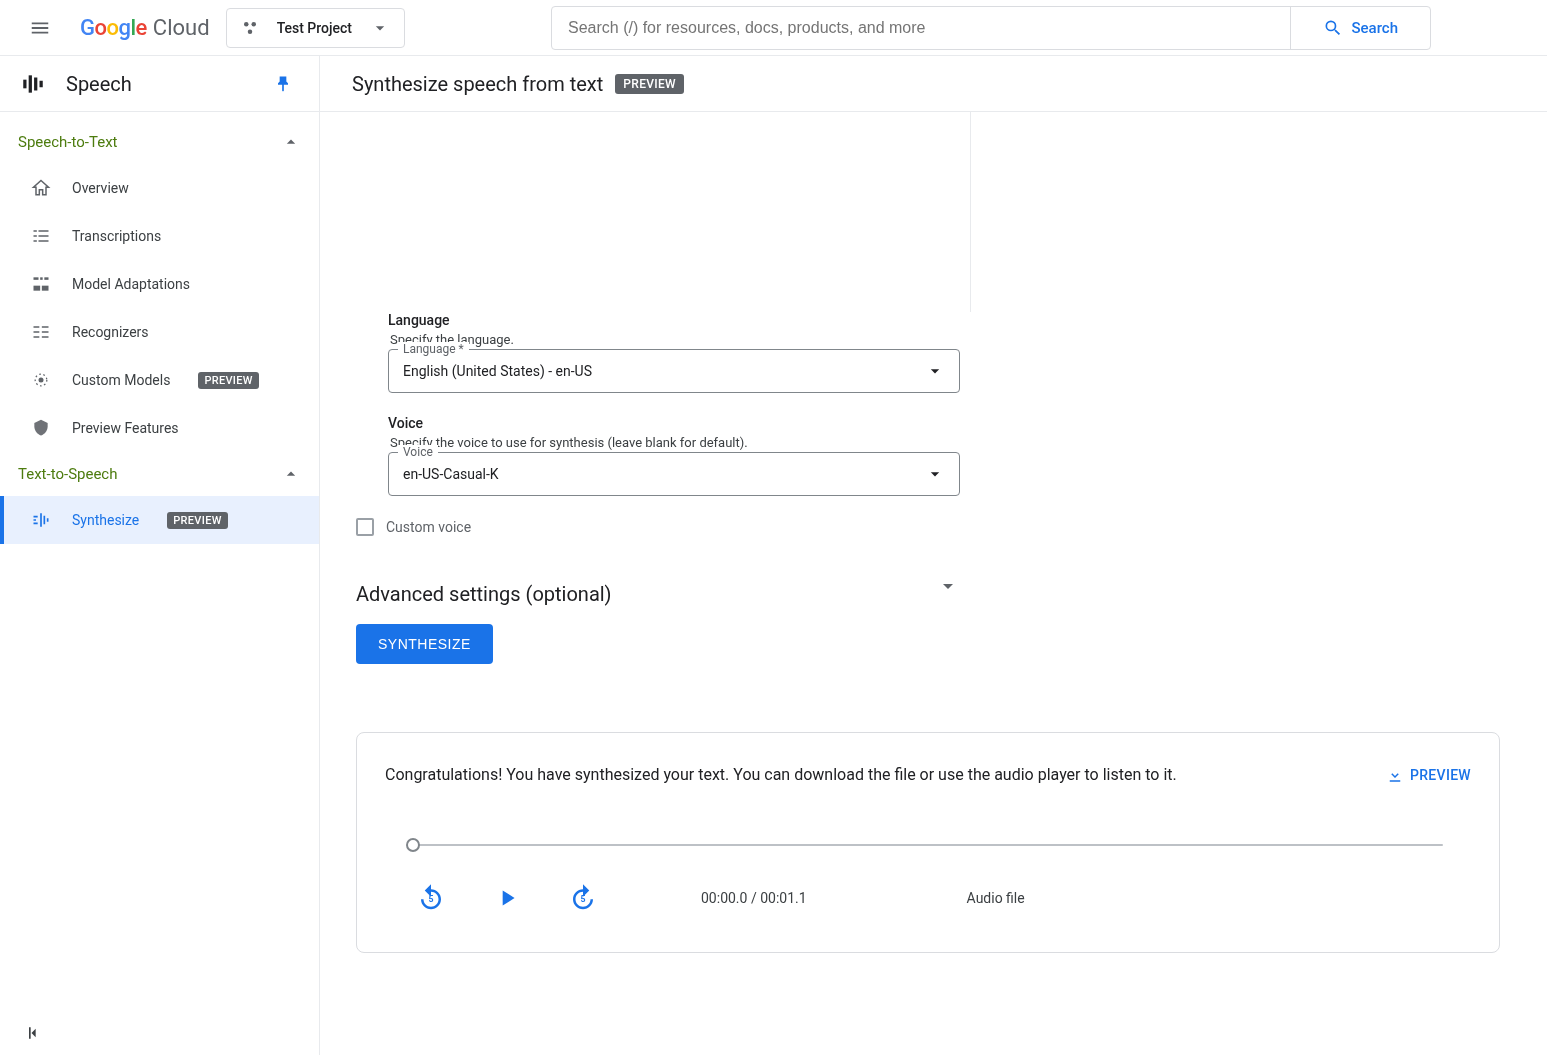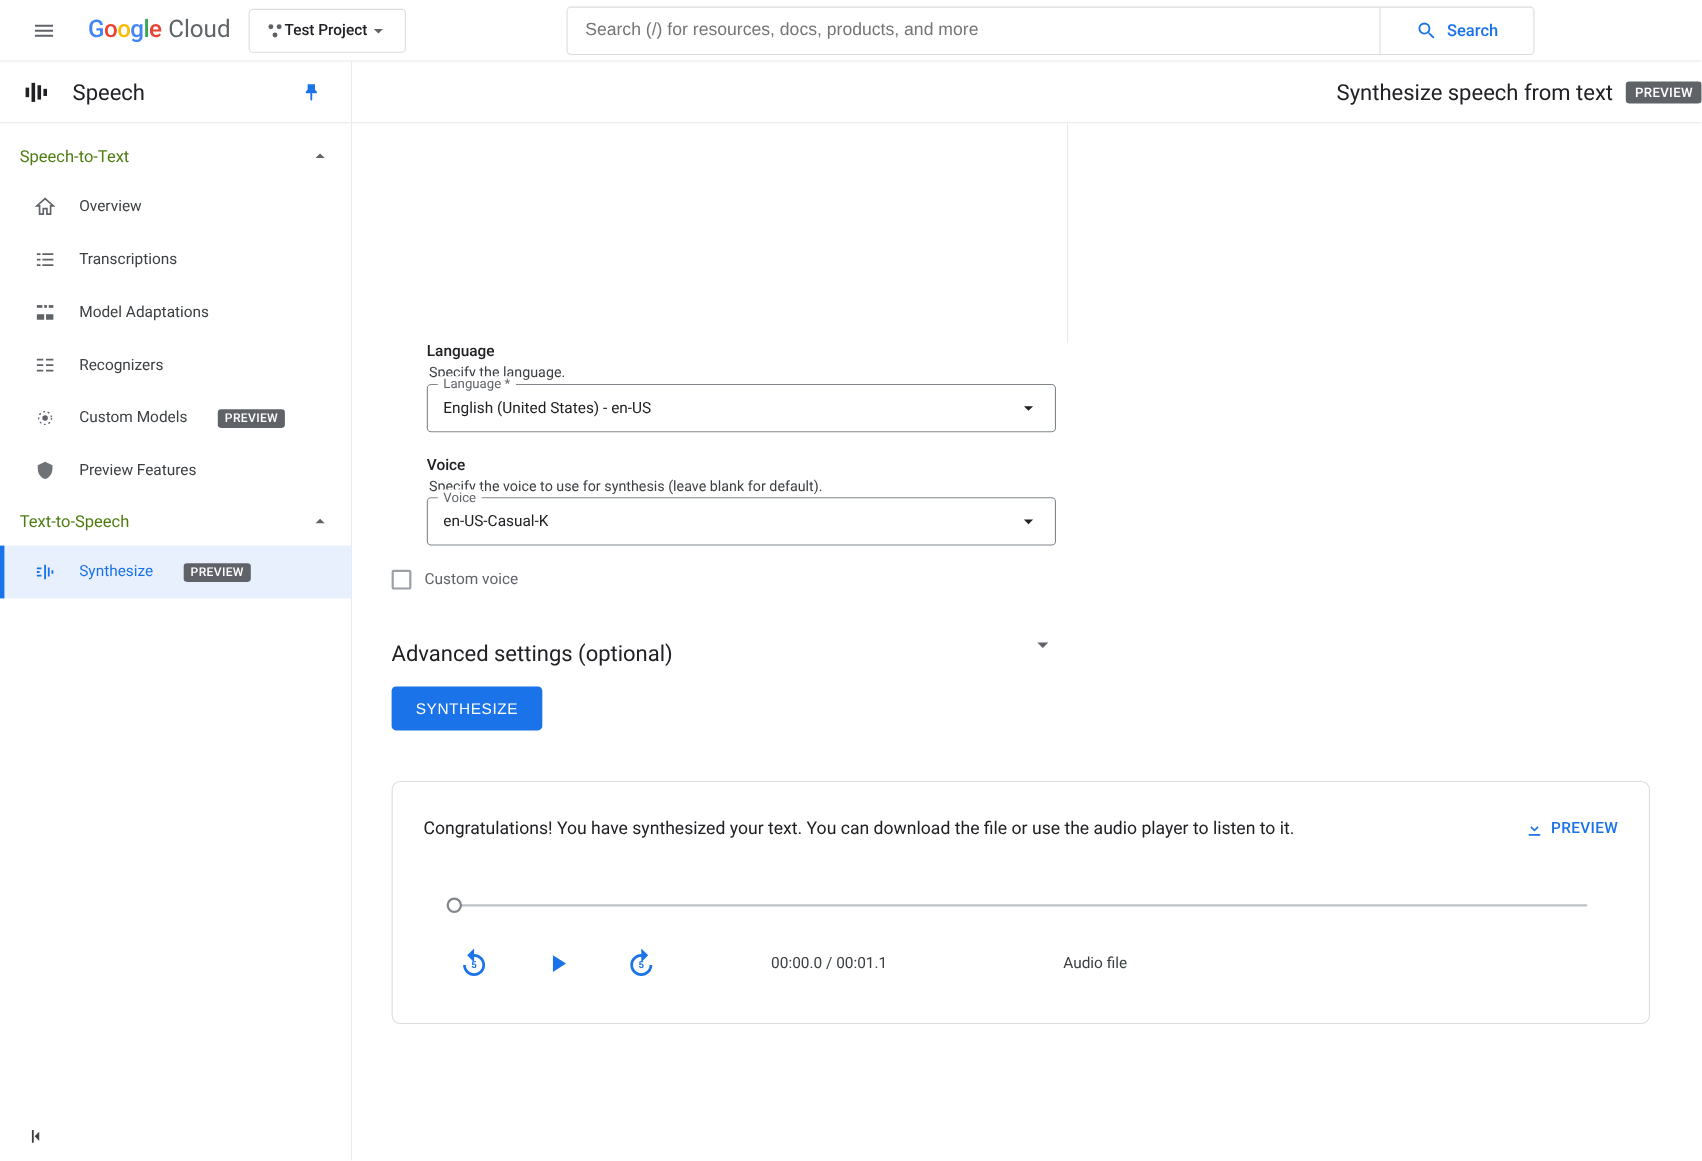--- a/index.html
+++ b/index.html
@@ -10,27 +10,27 @@
 .hamburger { width: 48px; height: 48px; display: flex; align-items: center; justify-content: center; cursor: pointer; border-radius: 50%; }
 .logo { display: flex; align-items: center; gap: 4px; font-size: 22px; }
 .logo .word-google span:nth-child(1){color:#4285f4}
 .logo .word-google span:nth-child(2){color:#ea4335}
 .logo .word-google span:nth-child(3){color:#fbbc05}
 .logo .word-google span:nth-child(4){color:#4285f4}
 .logo .word-google span:nth-child(5){color:#34a853}
 .logo .word-google span:nth-child(6){color:#ea4335}
 .logo .word-google { font-weight: 500; letter-spacing: -0.5px; }
 .logo .word-cloud { color:#5f6368; font-weight: 400; margin-left: 2px; }
-.project-picker { display:flex; align-items:center; gap:0; height:40px; padding:0 14px; border:1px solid #dadce0; border-radius:4px; cursor:pointer; font-size:14px; font-weight:500; }
+.project-picker { display:flex; align-items:center; gap:18px; height:40px; padding:0 14px; border:1px solid #dadce0; border-radius:4px; cursor:pointer; font-size:14px; font-weight:500; }
 .search-wrap { flex:1; display:flex; align-items:center; height:44px; max-width:880px; margin-left:130px; border:1px solid #dadce0; border-radius:4px; overflow:hidden; }
 .search-input { flex:1; height:100%; border:none; outline:none; padding:0 16px; font-size:16px; color:#5f6368; background:transparent; }
 .search-btn { display:flex; align-items:center; gap:8px; height:100%; padding:0 32px; border-left:1px solid #dadce0; color:#1a73e8; font-weight:500; cursor:pointer; font-size:15px; }
 
 
-.subheader { display:flex; align-items:center; height:56px; border-bottom:1px solid #e8eaed;justify-content:space-between; }
+.subheader { display:flex; align-items:center; height:56px; border-bottom:1px solid #e8eaed; }
 .product-cell { width:320px; height:100%; display:flex; align-items:center; padding:0 20px; gap:20px; border-right:1px solid #e8eaed; }
 .product-title { font-size:20px; font-weight:400; flex:1; }
 .pin-btn { color:#1a73e8; cursor:pointer; width:32px; height:32px; display:flex; align-items:center; justify-content:center; }
 .page-title-wrap { display:flex; align-items:center; gap:12px; padding-left:32px; }
 .page-title { font-size:20px; font-weight:400; }
 .badge { background:#5f6368; color:#fff; font-size:12px; font-weight:500; padding:3px 8px; border-radius:3px; letter-spacing:0.3px; }
 
 
 .shell { display:flex; height:calc(100vh - 112px); }
 .sidenav { width:320px; border-right:1px solid #e8eaed; display:flex; flex-direction:column; position:relative; }
@@ -55,21 +55,21 @@
 .field-sub { font-size:13px; color:#3c4043; margin-bottom:0; margin-left:2px; }
 .select-wrap { position:relative; margin-top:2px; }
 .float-label { position:absolute; top:-7px; left:10px; background:#fff; padding:0 5px; font-size:12px; color:#5f6368; }
 .select-box { width:100%; height:44px; border:1px solid #80868b; border-radius:4px; display:flex; align-items:center; justify-content:space-between; padding:0 14px; cursor:pointer; font-size:14px; }
 .checkbox-row { display:flex; align-items:center; gap:12px; margin-top:4px; margin-bottom:22px; }
 .cbox { width:18px; height:18px; border:2px solid #9aa0a6; border-radius:2px; cursor:pointer; }
 .cbox-label { color:#5f6368; font-size:14px; }
 .adv-row { display:flex; align-items:center; justify-content:space-between; cursor:pointer; padding:8px 0 18px 0; }
 .adv-row h3 { font-size:20px; font-weight:400;margin-top:16px; }
 .primary-btn { background:#1a73e8; color:#fff; border:none; border-radius:4px; height:40px; padding:0 22px; font-size:14px; font-weight:500; letter-spacing:0.5px; cursor:pointer; }
-.result-card { margin-top:46px; border:1px solid #dadce0; border-radius:8px; padding:32px 28px 36px 28px; width: calc(100% + 540px); }
+.result-card { margin-top:68px; border:1px solid #dadce0; border-radius:8px; padding:32px 28px 36px 28px; width: calc(100% + 540px); }
 .result-top { display:flex; align-items:center; justify-content:space-between; gap:20px; }
 .result-msg { font-size:16px; color:#202124; }
 .download-btn { display:flex; align-items:center; gap:6px; color:#1a73e8; font-size:14px; font-weight:500; cursor:pointer; letter-spacing:0.3px; }
 .player { margin-top:60px; padding: 0 28px; }
 .track { position:relative; height:2px; background:#bdc1c6; border-radius:2px; }
 .track-thumb { position:absolute; left:0; top:50%; transform:translate(-50%,-50%); width:14px; height:14px; border:2px solid #80868b; background:#fff; border-radius:50%; cursor:pointer; }
 .controls { display:flex; align-items:center; gap:40px; margin-top:34px; }
 .ctrl-btn { width:36px; height:36px; display:flex; align-items:center; justify-content:center; color:#1a73e8; cursor:pointer; }
 .time-label { font-size:14px; color:#3c4043; margin-left:60px; }
 .file-label { font-size:14px; color:#3c4043; margin-left:120px; }

